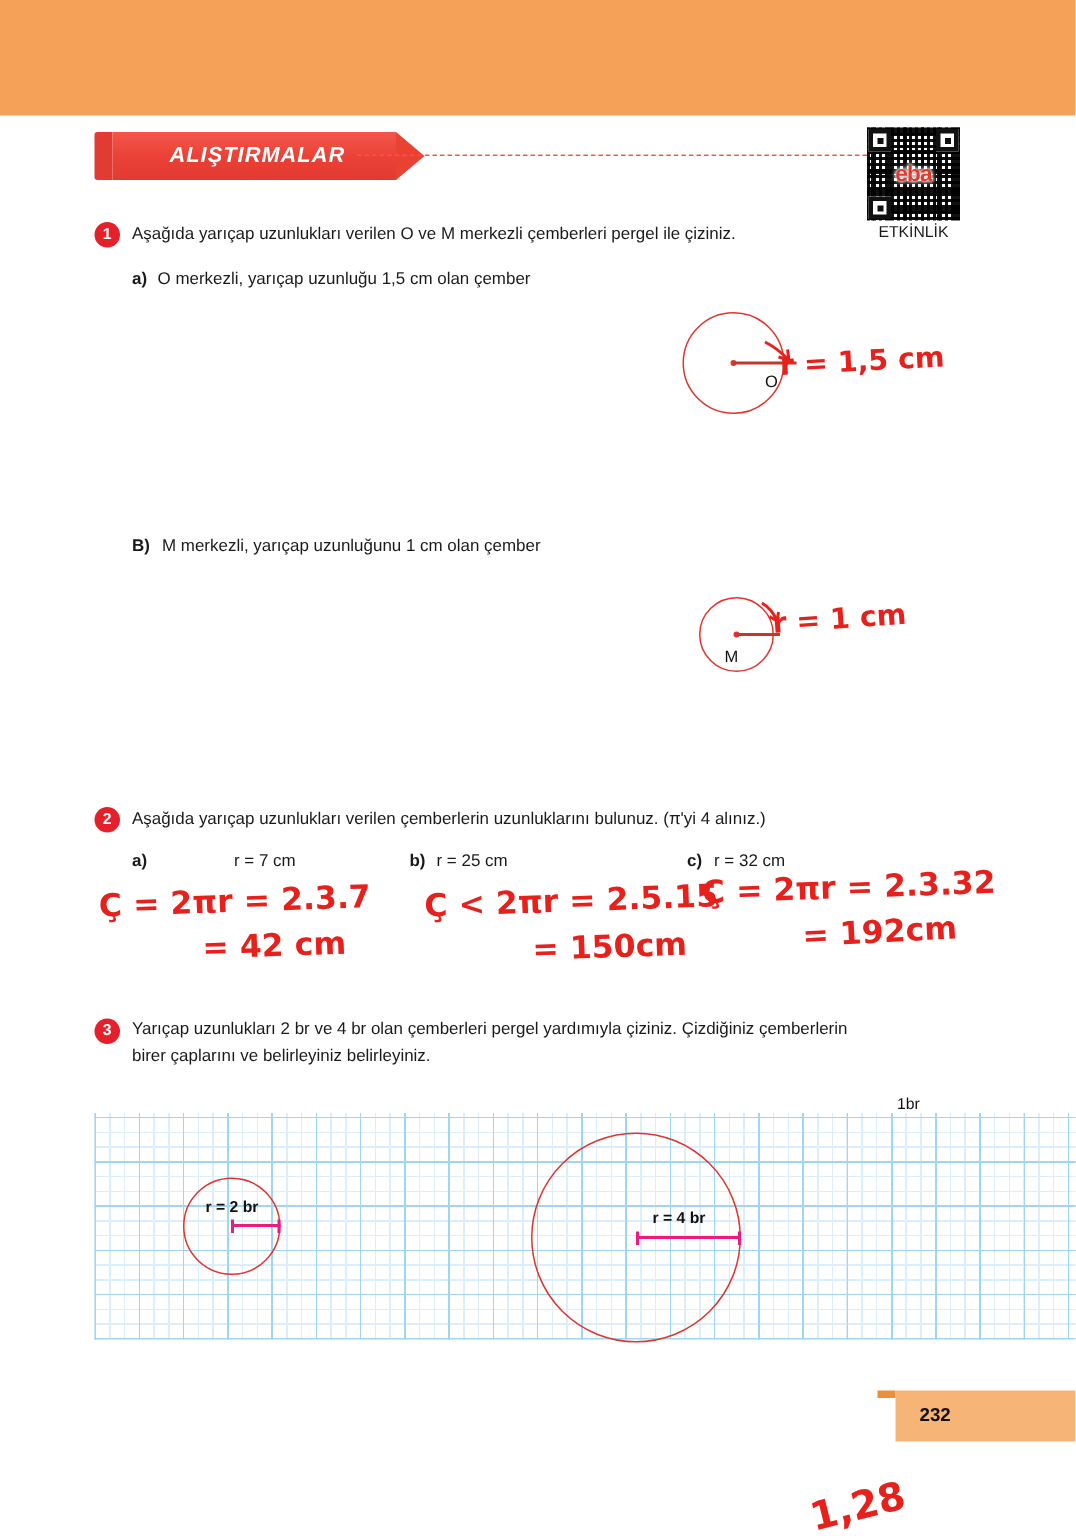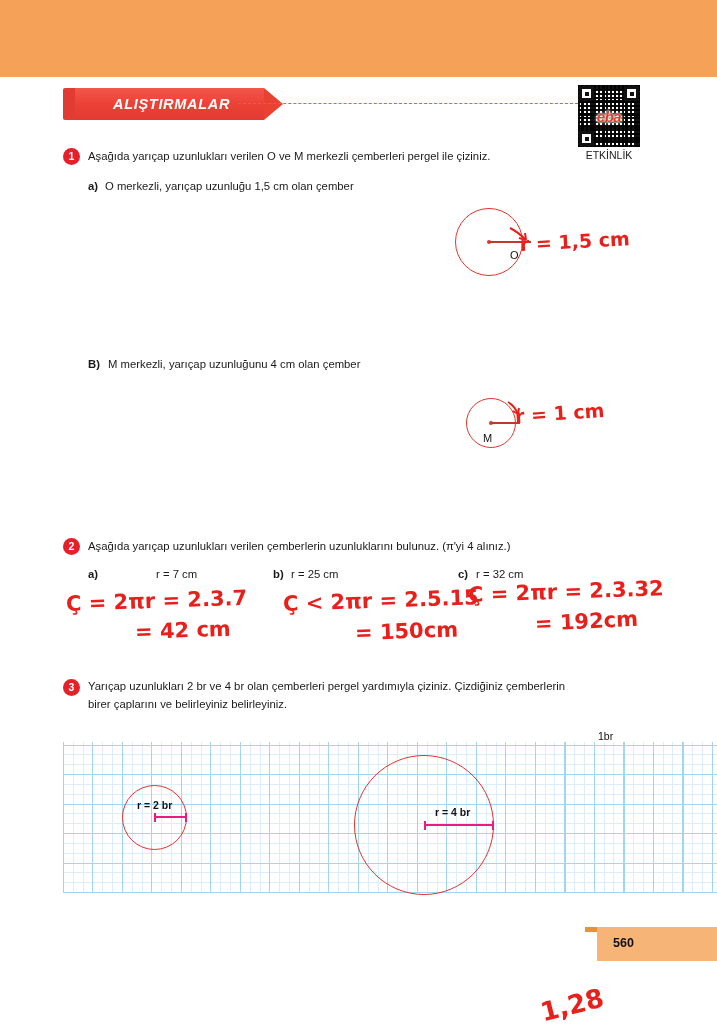--- a/index.html
+++ b/index.html
@@ -90,21 +90,21 @@
     content: ""; position: absolute;
     left: 2.5px; top: 2.5px; width: 4px; height: 4px;
     background: #111;
   }
   .qr-eye.tl { left: 1px; top: 1px; }
   .qr-eye.tr { right: 1px; top: 1px; }
   .qr-eye.bl { left: 1px; bottom: 1px; }
   .qr-logo {
     position: absolute; left: 50%; top: 50%;
     transform: translate(-50%, -50%);
-    font-size: 15px; font-weight: bold; font-style: italic;
+    font-size: 15px; font-weight: bold; 
     color: #e8382c;
     letter-spacing: -0.5px;
     text-shadow: 0 0 2px #fff, 0 0 3px #fff, 0 0 4px #fff;
   }
   .qr-caption {
     margin-top: 2px;
     font-size: 10.5px;
     color: #1a1a1a;
   }
 
@@ -293,21 +293,21 @@
 <div class="pcenter" style="left:487px; top:240px;"></div>
 <div class="plabel" style="left:510px; top:249px;">O</div>
 <div style="position:absolute; left:489px; top:241px; width:42px; height:2px; background:#c0392b;"></div>
 <div class="hand" style="left:520px; top:233px; font-size:19px; transform:rotate(-3deg);">r = 1,5 cm</div>
 <svg style="position:absolute; left:508px; top:226px;" width="26" height="20">
   <path d="M2,2 C10,6 14,10 18,14" stroke="#e8201b" stroke-width="2" fill="none"></path>
   <path d="M18,14 L11,12 M18,14 L17,7" stroke="#e8201b" stroke-width="2" fill="none"></path>
 </svg>
 
 <div class="sub-text sub-label" style="left:88px; top:358px;">B)</div>
-<div class="sub-text" style="left:108px; top:358px;">M merkezli, yarıçap uzunluğunu 4 cm olan çember</div>
+<div class="sub-text" style="left:108px; top:358px;">M merkezli, yarıçap uzunluğunu 1 cm olan çember</div>
 
 <div class="pcircle" style="left:466px; top:398px; width:50px; height:50px;"></div>
 <div class="pcenter" style="left:489px; top:421px;"></div>
 <div class="plabel" style="left:483px; top:432px;">M</div>
 <div style="position:absolute; left:491px; top:422px; width:29px; height:2px; background:#c0392b;"></div>
 <div class="hand" style="left:515px; top:405px; font-size:19px; transform:rotate(-4deg);">r = 1 cm</div>
 <svg style="position:absolute; left:505px; top:400px;" width="22" height="20">
   <path d="M3,2 C8,5 11,9 13,14" stroke="#e8201b" stroke-width="2" fill="none"></path>
   <path d="M13,14 L8,11 M13,14 L14,8" stroke="#e8201b" stroke-width="2" fill="none"></path>
 </svg>
@@ -348,15 +348,15 @@
   <div class="radius-bar" style="left:91px; top:74px; width:33px;"></div>
   <div class="radius-label" style="left:74px; top:57px;">r = 2 br</div>
 
   <div class="gcircle" style="left:291px; top:13px; width:140px; height:140px;"></div>
   <div class="radius-bar" style="left:361px; top:82px; width:70px;"></div>
   <div class="radius-label" style="left:372px; top:64px;">r = 4 br</div>
 </div>
 
 <div class="footer-notch"></div>
 <div class="footer-band"></div>
-<div class="page-num">560</div>
+<div class="page-num">232</div>
 
 <div class="bottom-scribble">1,28</div>
 
 </body></html>

